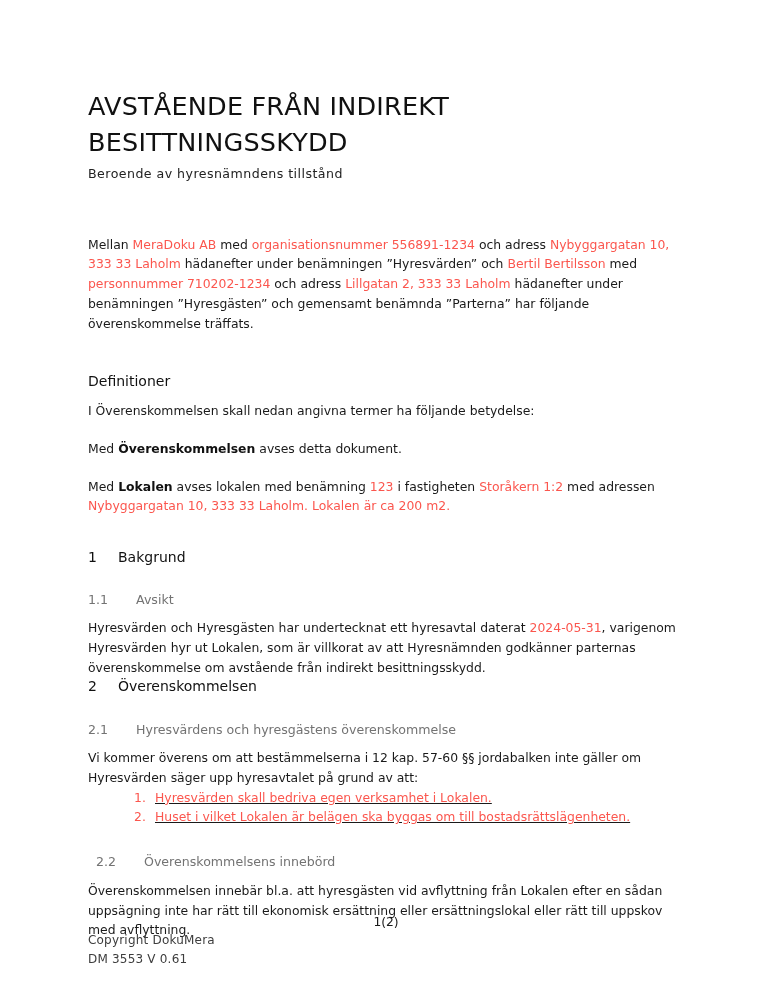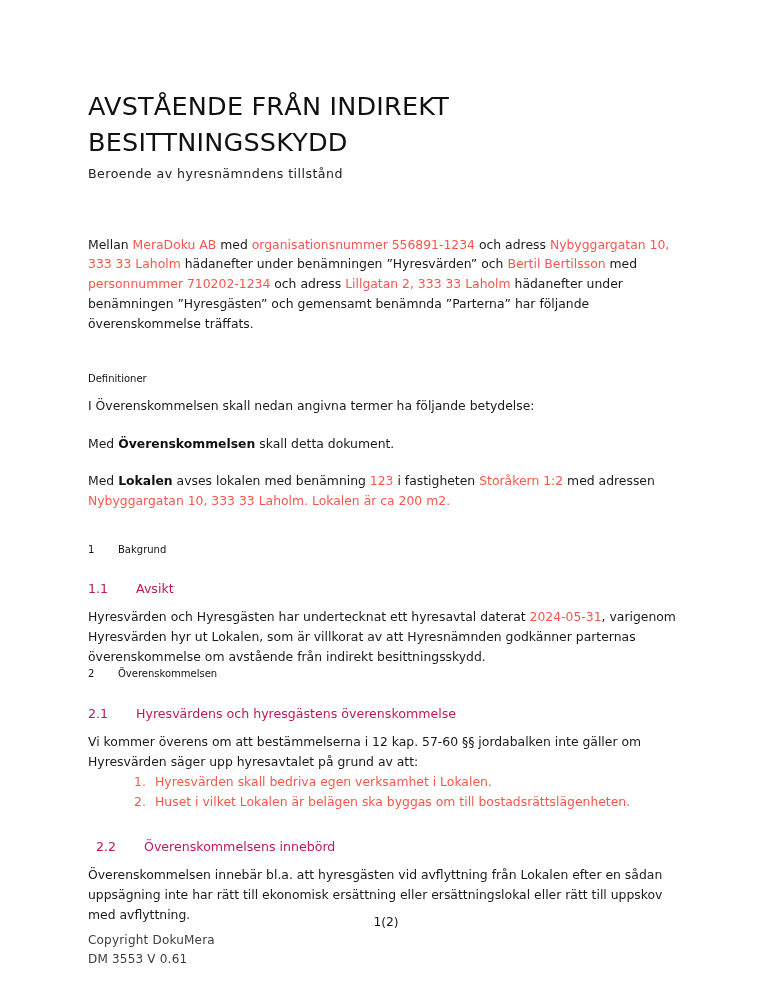--- a/index.html
+++ b/index.html
@@ -66,53 +66,53 @@
   }
 
   .red { color: #fb564e; }
   .bold { font-weight: 700; color: #111111; }
 
   .intro { margin-top: 52px; }
 
   
   .h-section {
     margin: 0;
-    font-size: 10px;
+    font-size: 14px;
     font-weight: 400;
     color: #111111;
     line-height: 1.3;
   }
   .h-section .num {
     display: inline-block;
     width: 30px;
   }
 
   .h-sub {
     margin: 0;
     font-size: 12.6px;
     font-weight: 400;
-    color: #be185d;
+    color: #737373;
     line-height: 1.3;
   }
   .h-sub .num {
     display: inline-block;
     width: 48px;
   }
 
   
   .mt-defs      { margin-top: 38px; }
   .mt-defs-lead { margin-top: 11px; }
   .mt-def-item  { margin-top: 18px; }
   .mt-sec1      { margin-top: 32px; }
   .mt-sub       { margin-top: 25px; }
   .mt-subpara   { margin-top: 10px; }
   .mt-sec2      { }
   .mt-sub2      { margin-top: 26px; }
   .mt-sub22     { margin-top: 27px; margin-left: 8px; }
-  .mt-list      { margin-top: 19px; }
+  .mt-list      { margin-top: 19px; text-decoration: underline; }
 
   
   ol.red-list {
     margin: 0;
     padding: 0 0 0 46px;
     list-style: none;
     counter-reset: redlist;
   }
   ol.red-list li {
     counter-increment: redlist;
@@ -163,21 +163,21 @@
     </h1>
     <p class="doc-subtitle">Beroende av hyresnämndens tillstånd</p>
 
     <p class="para intro"><span>Mellan </span><span class="red">MeraDoku AB</span><span> med </span><span class="red">organisationsnummer 556891-1234</span><span> och adress </span><span class="red">Nybyggargatan 10, 333 33 Laholm</span><span> hädanefter under benämningen ”Hyresvärden” och </span><span class="red">Bertil Bertilsson</span><span> med </span><span class="red">personnummer 710202-1234</span><span> och adress </span><span class="red">Lillgatan 2, 333 33 Laholm</span><span> hädanefter under benämningen ”Hyresgästen” och gemensamt benämnda ”Parterna” har följande överenskommelse träffats.</span></p>
 
     <h2 class="h-section mt-defs">
       <span>Definitioner</span>
     </h2>
     <p class="para mt-defs-lead">I Överenskommelsen skall nedan angivna termer ha följande betydelse:</p>
 
-    <p class="para mt-def-item"><span>Med </span><span class="bold">Överenskommelsen</span><span> skall detta dokument.</span></p>
+    <p class="para mt-def-item"><span>Med </span><span class="bold">Överenskommelsen</span><span> avses detta dokument.</span></p>
 
     <p class="para mt-def-item"><span>Med </span><span class="bold">Lokalen</span><span> avses lokalen med benämning </span><span class="red">123</span><span> i fastigheten </span><span class="red">Storåkern 1:2</span><span> med adressen </span><span class="red">Nybyggargatan 10, 333 33 Laholm. Lokalen är ca 200 m2.</span></p>
 
     <h2 class="h-section mt-sec1">
       <span class="num">1</span><span>Bakgrund</span>
     </h2>
 
     <h3 class="h-sub mt-sub">
       <span class="num">1.1</span><span>Avsikt</span>
     </h3>

